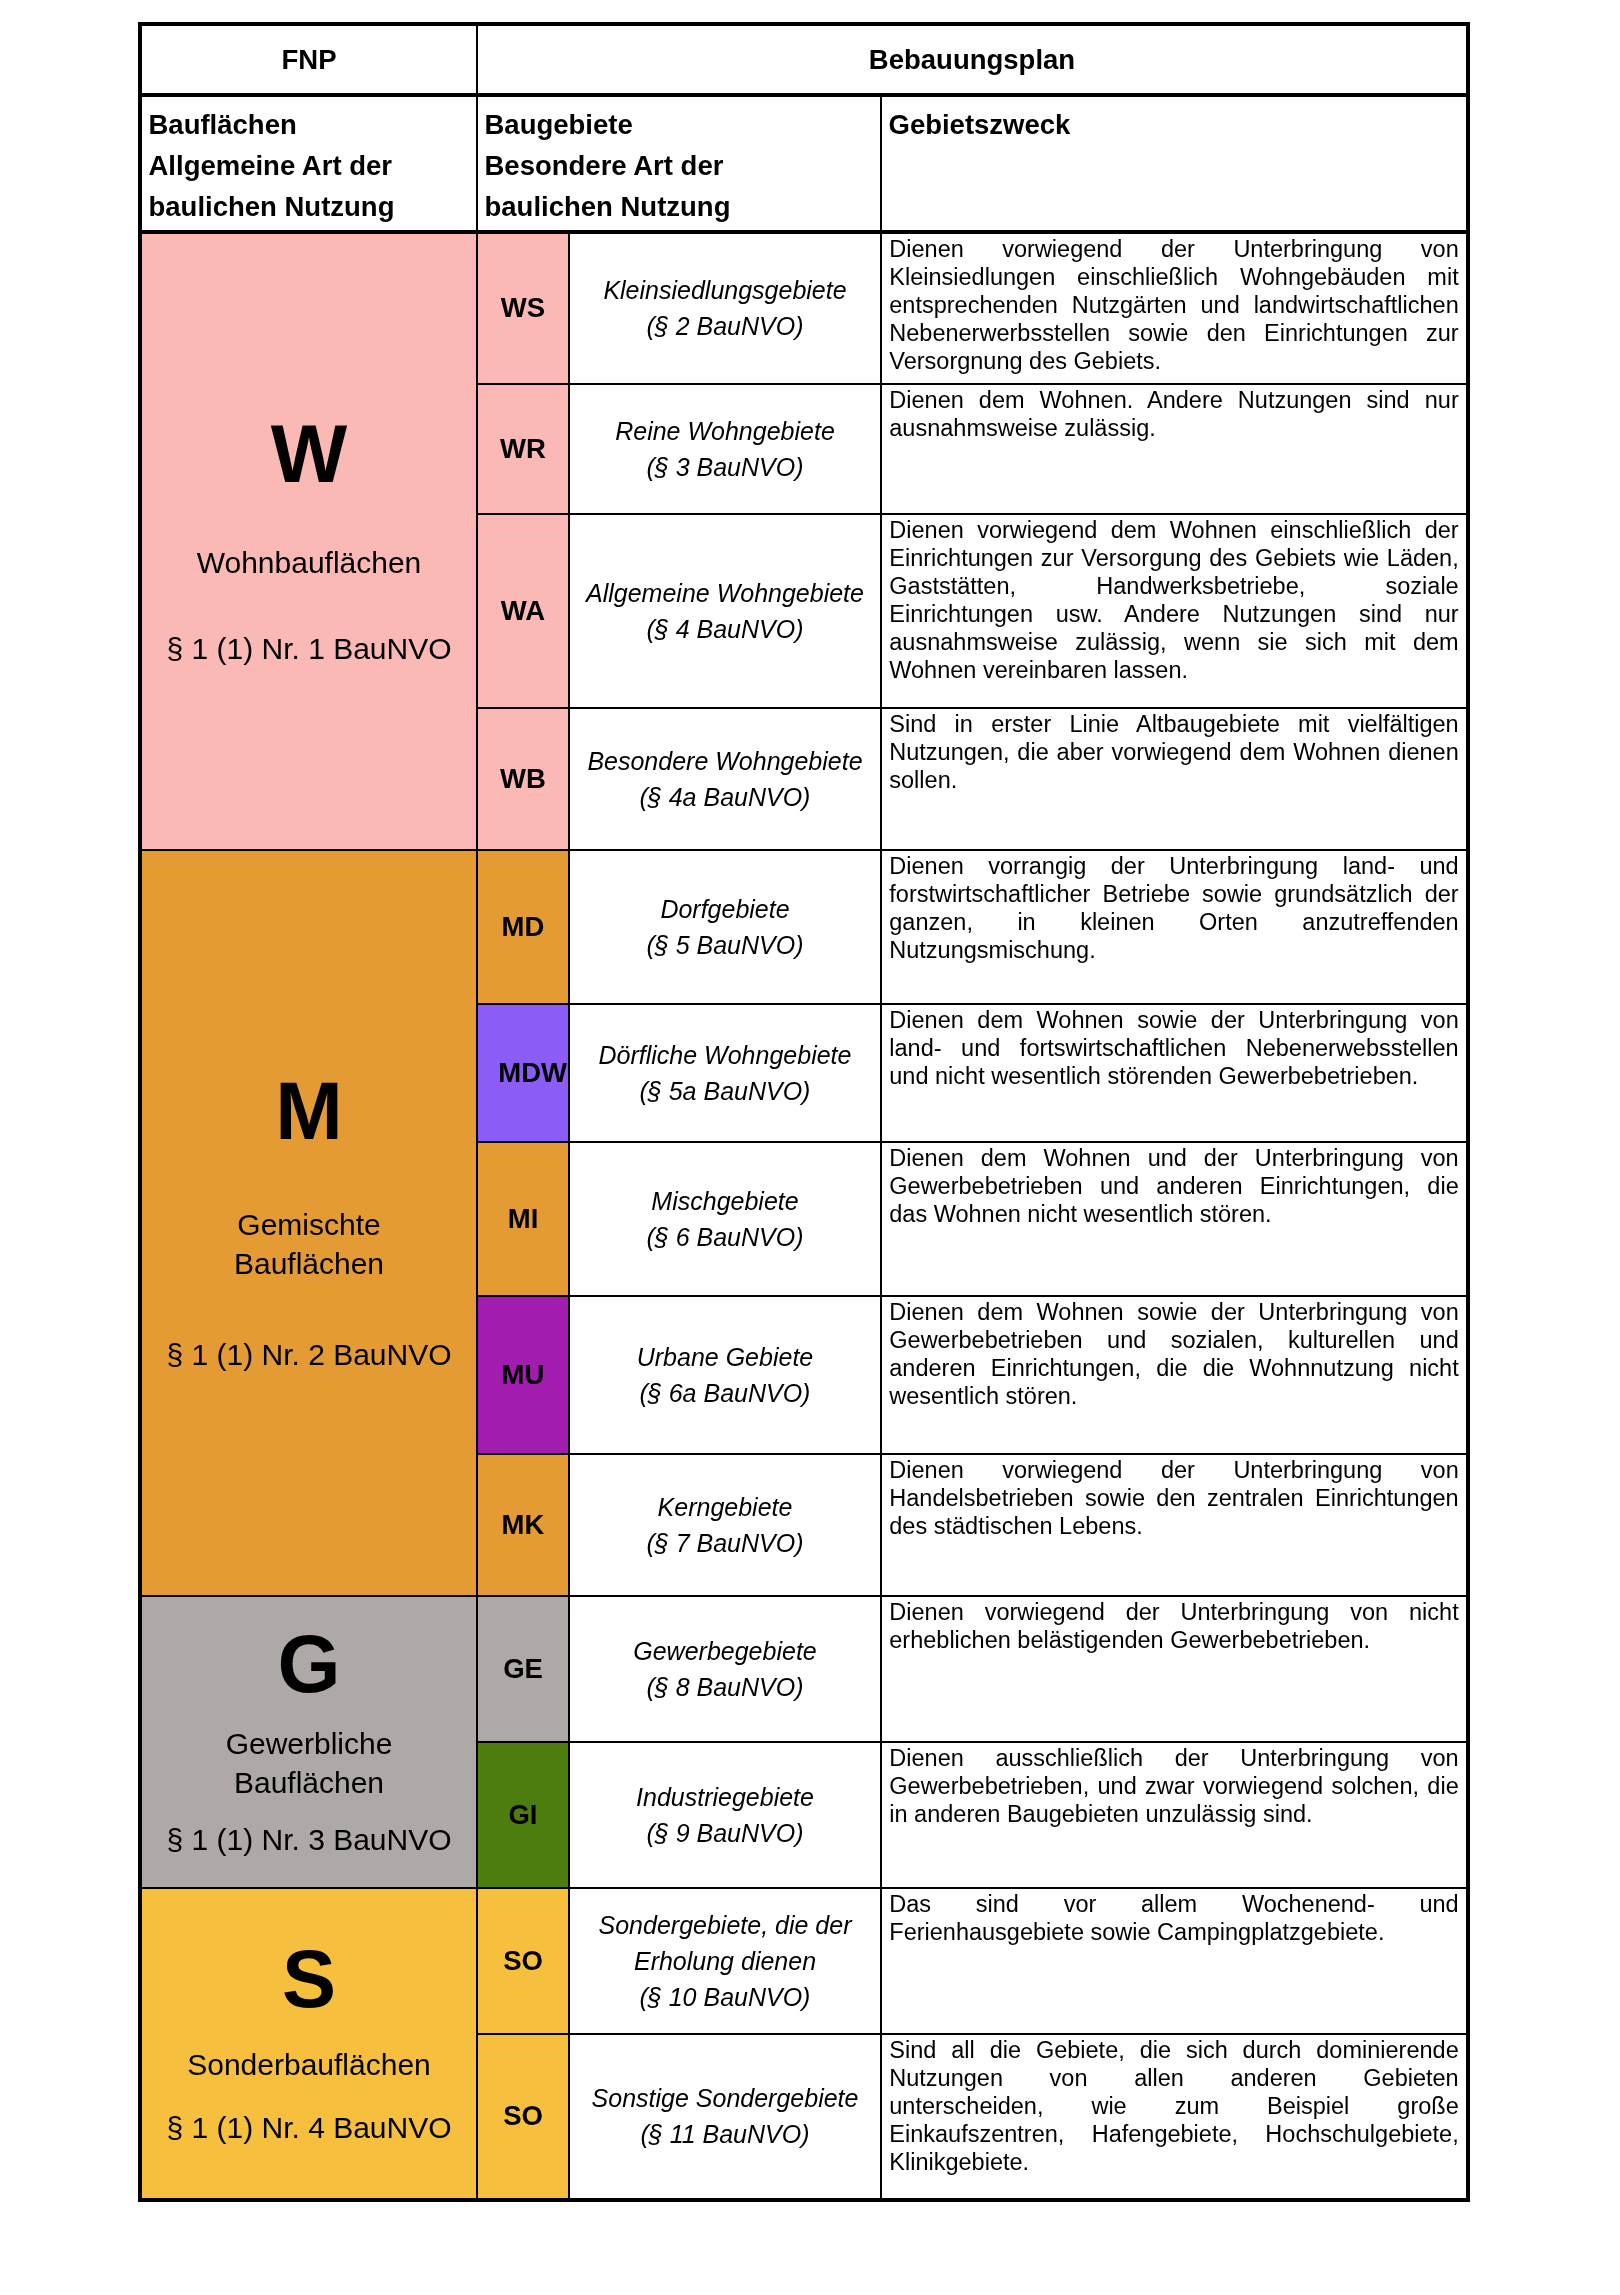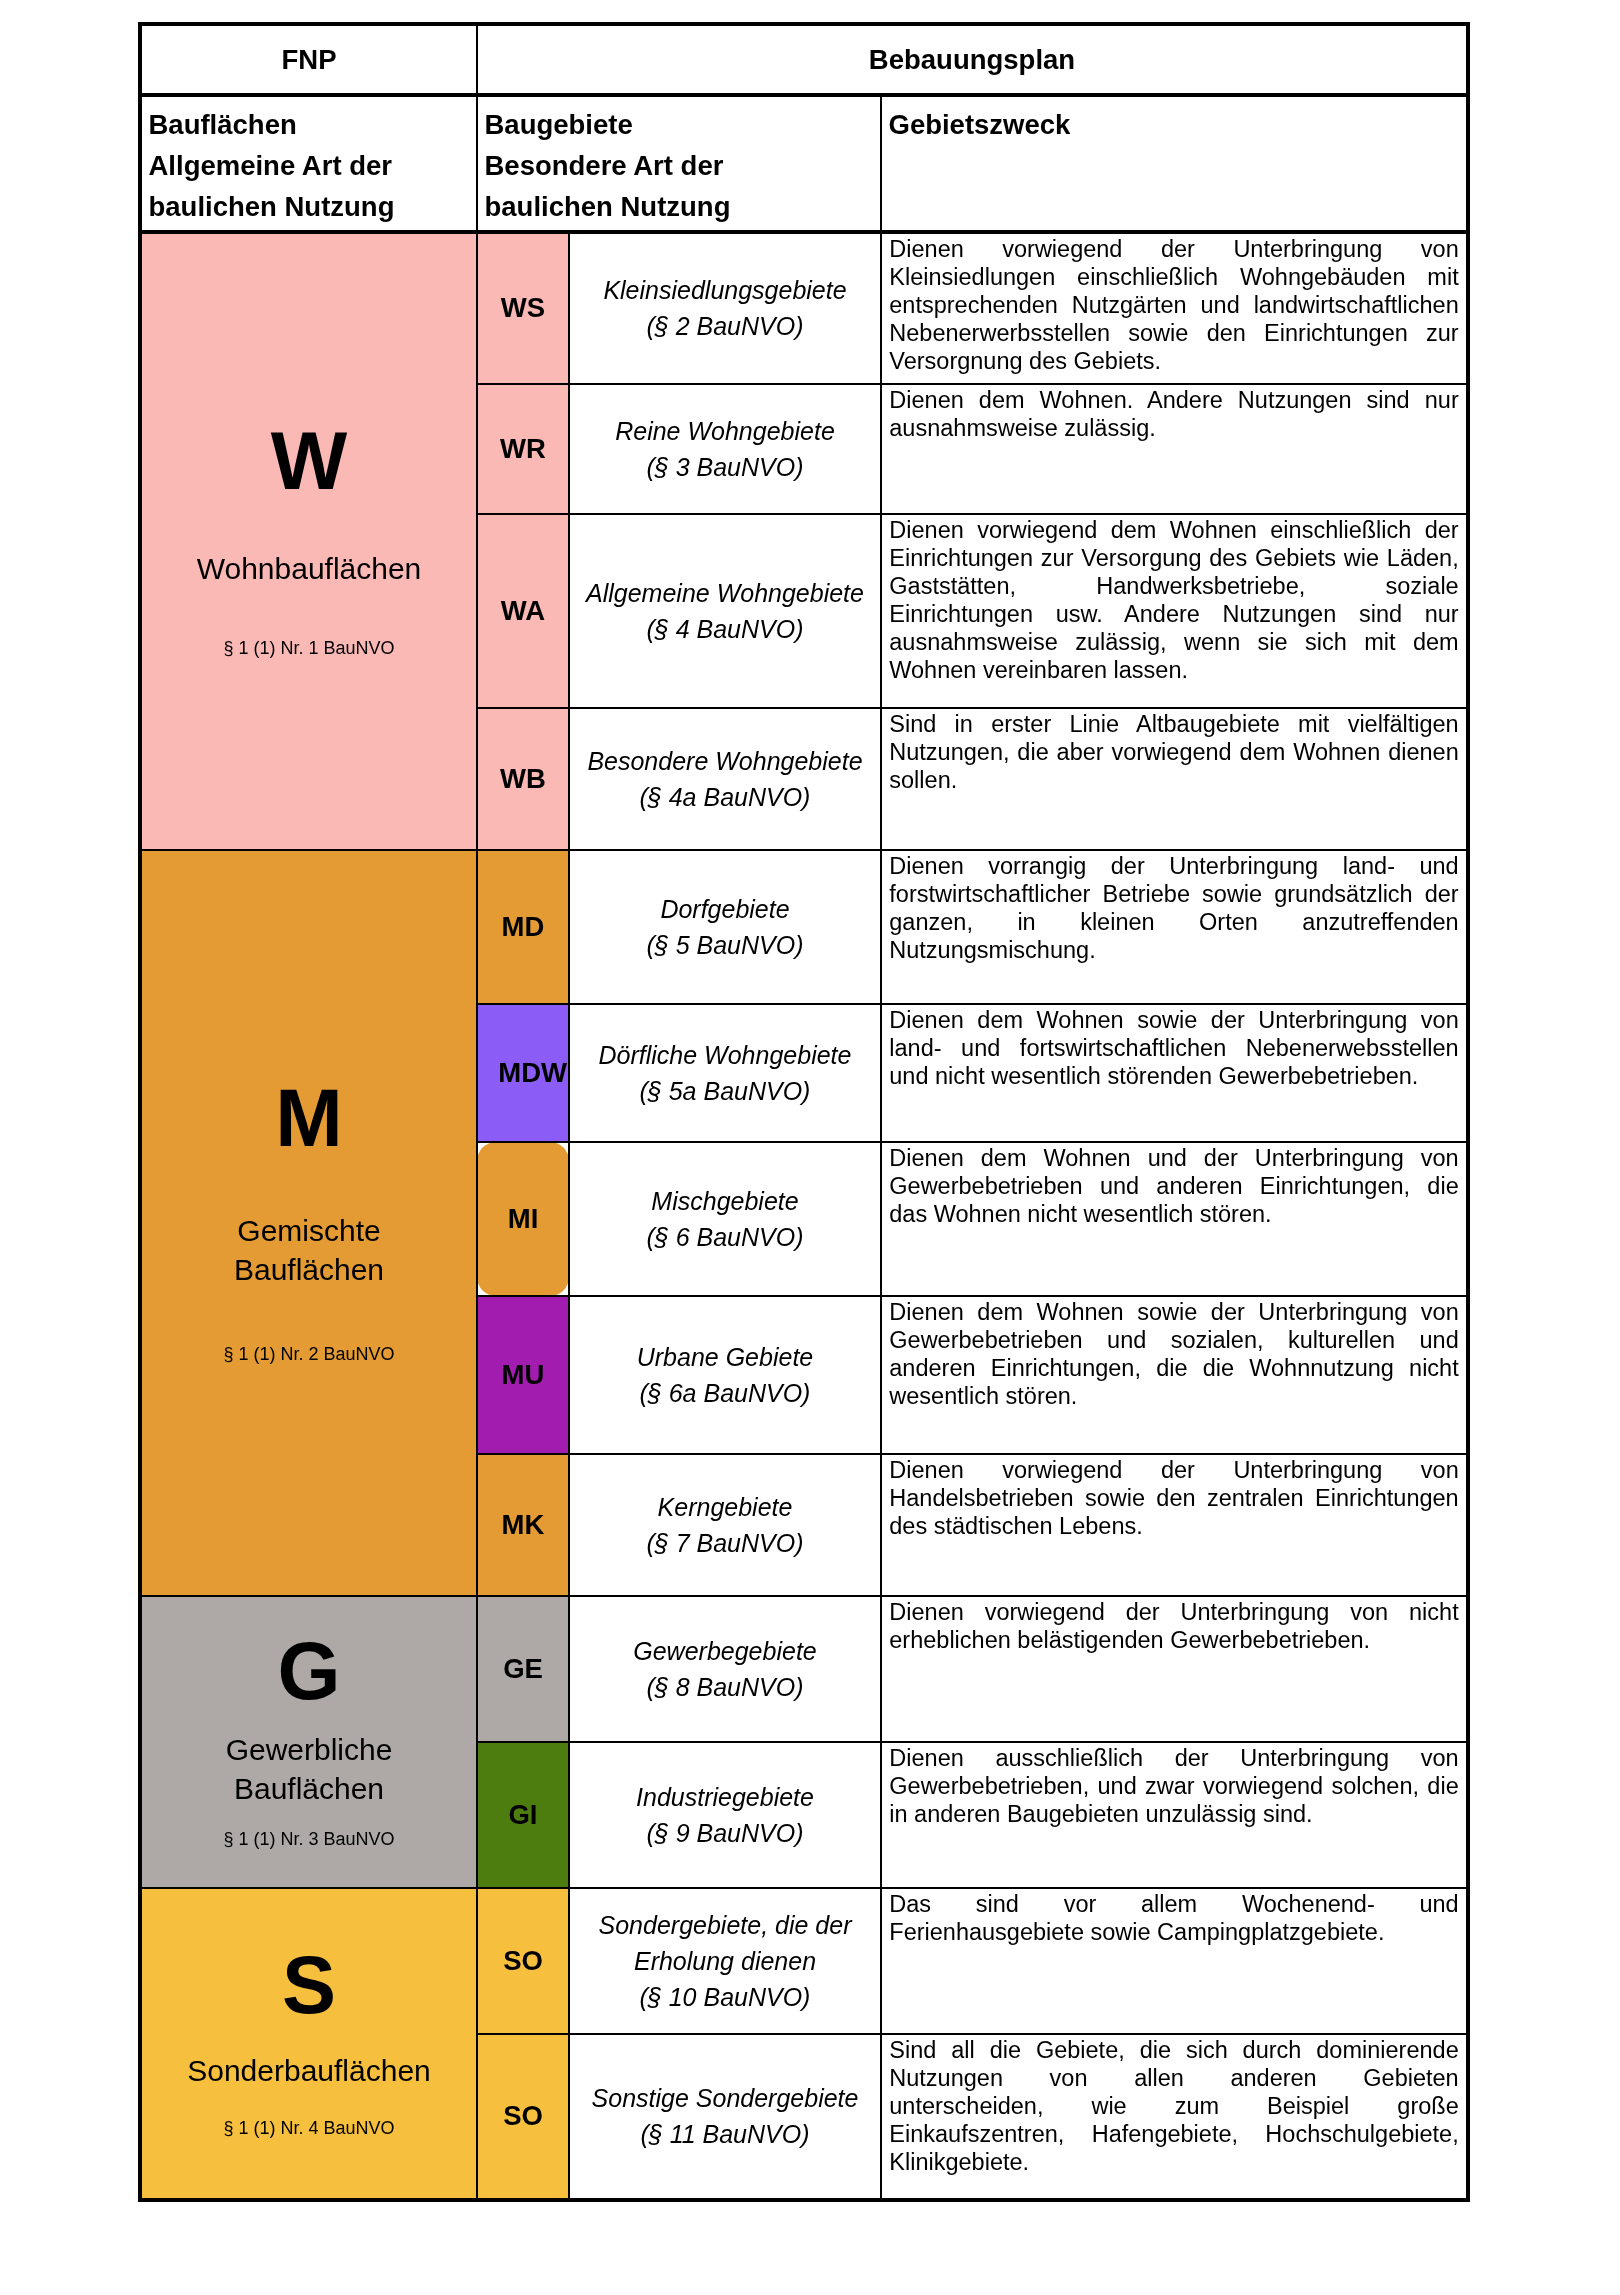--- a/index.html
+++ b/index.html
@@ -39,21 +39,21 @@
     line-height: 41px;
     padding: 6.5px 4.9px 0 6.5px;
     white-space: pre-line;
   }
 
   
   td.group { vertical-align: middle; text-align: center; }
   .gstack { display: flex; flex-direction: column; align-items: center; justify-content: center; }
   .gletter { font-weight: bold; font-size: 81px; line-height: 0.95; }
   .gname   { font-size: 30px; line-height: 39px; white-space: pre-line; }
-  .gref    { font-size: 18px; }
+  .gref    { font-size: 30px; }
   .gap-w .gstack { row-gap: 50px; }
   .gap-m .gstack { row-gap: 55px; }
   .gap-g .gstack { row-gap: 21px; }
   .gap-s .gstack { row-gap: 27.5px; }
 
   
   td.code {
     text-align: center; vertical-align: middle;
     font-weight: bold; font-size: 27.5px;
   }
@@ -161,21 +161,21 @@
     </tr>
     <tr style="height:138px">
       <td class="code" style="background-color: #8b5cf6; text-align: right;">MDW</td>
       <td class="dname">
         <div>Dörfliche Wohngebiete</div>
         <div>(§ 5a BauNVO)</div>
       </td>
       <td class="purpose">Dienen dem Wohnen sowie der Unterbringung von land- und fortswirtschaftlichen Nebenerwebsstellen und nicht wesentlich störenden Gewerbebetrieben.</td>
     </tr>
     <tr style="height:154px">
-      <td class="code" style="background-color: rgb(228, 155, 51); border-radius: 19px;">MI</td>
+      <td class="code" style="background-color: rgb(228, 155, 51);">MI</td>
       <td class="dname">
         <div>Mischgebiete</div>
         <div>(§ 6 BauNVO)</div>
       </td>
       <td class="purpose">Dienen dem Wohnen und der Unterbringung von Gewerbebetrieben und anderen Einrichtungen, die das Wohnen nicht wesentlich stören.</td>
     </tr>
     <tr style="height:158px">
       <td class="code" style="background-color: #a21caf;">MU</td>
       <td class="dname">
         <div>Urbane Gebiete</div>

